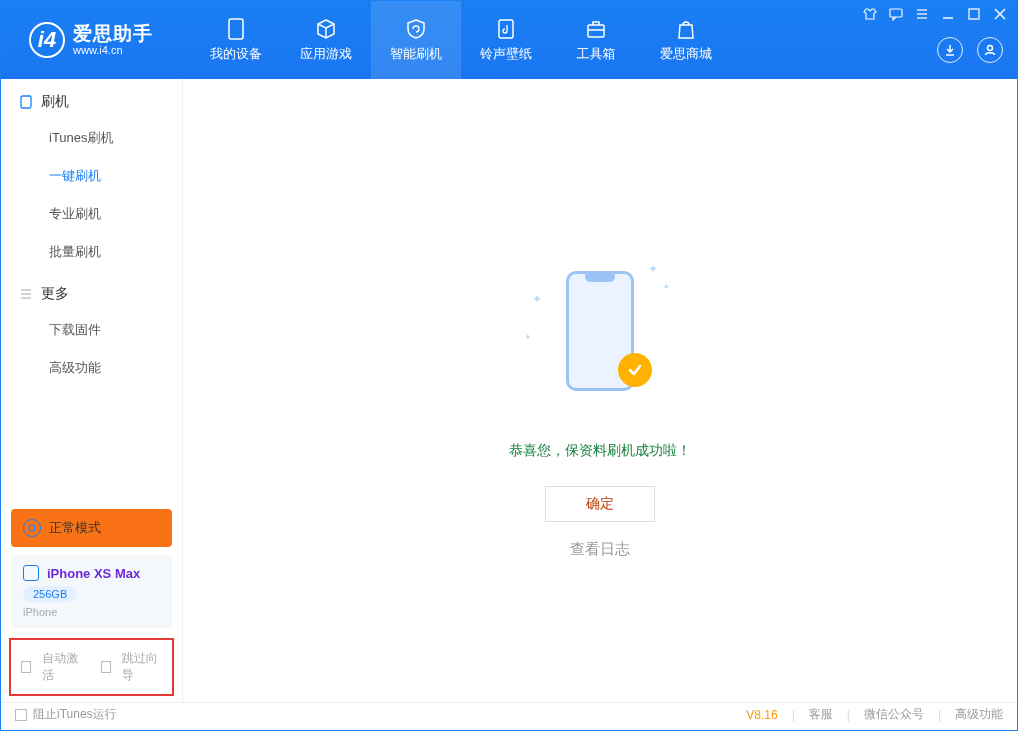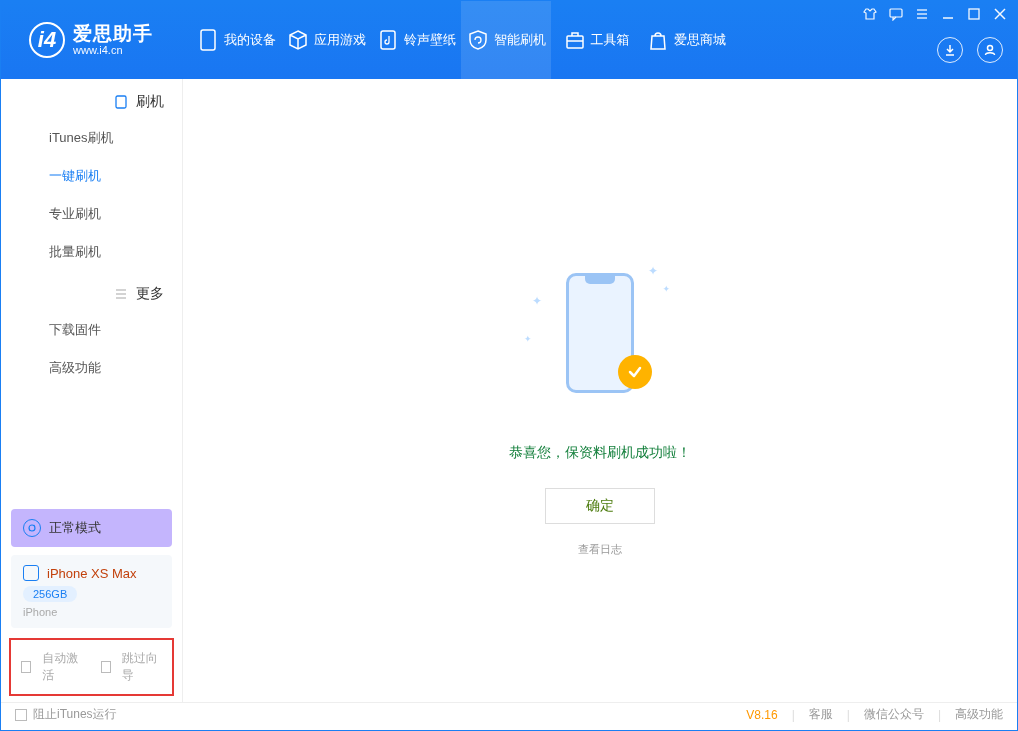--- a/index.html
+++ b/index.html
@@ -7,66 +7,66 @@
 
 
 .header { background: linear-gradient(to bottom, #1a7ff3, #1976f2); height: 78px; display: flex; align-items: stretch; color: #fff; position: relative; }
 .logo-area { display: flex; align-items: center; padding: 0 28px; }
 .logo-circle { width: 36px; height: 36px; border: 2.5px solid #fff; border-radius: 50%; display: flex; align-items: center; justify-content: center; font-size: 22px; font-weight: bold; font-style: italic; margin-right: 8px; }
 .logo-text { display: flex; flex-direction: column; line-height: 1.1; }
 .logo-name { font-size: 19px; font-weight: 700; letter-spacing: 1px; }
 .logo-url { font-size: 11px; opacity: 0.95; }
 
 .tabs { display: flex; align-items: stretch; margin-left: 10px; }
-.tab { width: 90px; display: flex; flex-direction: row; align-items: center; justify-content: center; cursor: pointer; font-size: 13px; gap: 4px; position: relative; }
+.tab { width: 90px; display: flex; flex-direction: column; align-items: center; justify-content: center; cursor: pointer; font-size: 13px; gap: 4px; position: relative; }
 .tab.active { background: rgba(255,255,255,0.12); }
 .tab-icon { width: 24px; height: 24px; display: flex; align-items: center; justify-content: center; }
 
 .header-right { position: absolute; right: 10px; top: 6px; display: flex; gap: 10px; align-items: center; }
 .header-right-top { display: flex; gap: 12px; font-size: 14px; opacity: 0.95; }
 .header-right-bottom { position: absolute; right: 14px; top: 36px; display: flex; gap: 14px; align-items: center; }
 .circ-btn { width: 26px; height: 26px; border: 1.8px solid rgba(255,255,255,0.85); border-radius: 50%; display: flex; align-items: center; justify-content: center; cursor: pointer; }
 .win-btn { cursor: pointer; font-size: 14px; }
 
 
 .body-area { display: flex; height: 623px; }
 .sidebar { width: 182px; border-right: 1px solid #eee; display: flex; flex-direction: column; background: #fff; }
-.sb-section-title { display: flex; align-items: center; gap: 8px; padding: 14px 18px 8px; font-size: 14px; color: #333; justify-content: flex-end; }
+.sb-section-title { display: flex; align-items: center; gap: 8px; padding: 14px 18px 8px; font-size: 14px; color: #333; }
 .sb-icon { width: 14px; height: 14px; display: inline-flex; align-items: center; justify-content: center; }
 .sb-item { padding: 10px 10px 10px 48px; font-size: 13px; color: #555; cursor: pointer; }
 .sb-item.active { color: #1a7ff3; }
 
 .sb-bottom { margin-top: auto; }
-.mode-card { margin: 8px 10px; background: #c4b5fd; border-radius: 4px; padding: 10px 12px; display: flex; align-items: center; gap: 8px; font-size: 13px; color: #333; }
+.mode-card { margin: 8px 10px; background: #f97316; border-radius: 4px; padding: 10px 12px; display: flex; align-items: center; gap: 8px; font-size: 13px; color: #333; }
 .mode-dot { width: 18px; height: 18px; border: 1.8px solid #1a7ff3; border-radius: 50%; display: flex; align-items: center; justify-content: center; }
 .mode-dot svg { width: 10px; height: 10px; }
 
 .device-card { margin: 0 10px 10px; background: #f5f8fb; border-radius: 4px; padding: 10px 12px; font-size: 13px; }
-.device-card .dev-row { display: flex; align-items: center; gap: 8px; font-weight: 400; color: #c2410c; }
+.device-card .dev-row { display: flex; align-items: center; gap: 8px; font-weight: 700; color: #6d28d9; }
 .dev-icon { width: 16px; height: 16px; border: 1.5px solid #1a7ff3; border-radius: 3px; display: inline-block; }
 .storage-pill { display: inline-block; margin-top: 5px; background: #e3f0ff; color: #1a7ff3; font-size: 11px; padding: 2px 10px; border-radius: 10px; }
 .device-sub { font-size: 11px; color: #aaa; margin-top: 4px; }
 
 .highlight-box { border: 2px solid #e53935; margin: 6px 8px; padding: 10px 10px; display: flex; gap: 18px; }
 .cb-row { display: flex; align-items: center; gap: 11px; font-size: 12px; color: #aaa; }
 .cb { width: 12px; height: 12px; border: 1px solid #bbb; display: inline-block; }
 
 
 .main { flex: 1; position: relative; display: flex; flex-direction: column; align-items: center; justify-content: center; padding-top: 40px; }
 .illus { position: relative; width: 200px; height: 150px; margin-bottom: 30px; }
 .phone { position: absolute; left: 50%; top: 50%; transform: translate(-50%, -55%); width: 68px; height: 120px; border: 3px solid #9bc4f5; border-radius: 10px; background: #eaf3ff; }
 .phone .notch { position: absolute; top: 0; left: 50%; transform: translateX(-50%); width: 30px; height: 8px; background: #9bc4f5; border-radius: 0 0 5px 5px; }
 .badge { position: absolute; right: 48px; bottom: 25px; width: 34px; height: 34px; background: #ffb300; border-radius: 50%; display: flex; align-items: center; justify-content: center; }
 .sparkle { position: absolute; color: #bcdcff; font-size: 12px; }
 .s1 { left: 32px; top: 30px; } .s2 { left: 24px; top: 70px; font-size: 9px; }
 .s3 { right: 30px; top: 20px; font-size: 9px; } .s4 { right: 42px; top: 0px; }
 
 .success-msg { font-size: 14px; color: #15803d; margin-bottom: 26px; }
-.ok-btn { padding: 8px 40px; border: 1px solid #ddd; background: #fff; font-size: 14px; color: #4d7c0f; cursor: pointer; margin-bottom: 18px; }
-.log-link { font-size: 11px; color: #999; cursor: pointer; }
+.ok-btn { padding: 8px 40px; border: 1px solid #ddd; background: #fff; font-size: 14px; color: #c2410c; cursor: pointer; margin-bottom: 18px; }
+.log-link { font-size: 15px; color: #999; cursor: pointer; }
 
 
 .footer { height: 24px; border-top: 1px solid #eee; display: flex; align-items: center; padding: 0 14px; font-size: 12px; color: #999; }
 .footer-left { display: flex; align-items: center; gap: 6px; }
 .footer-right { margin-left: auto; display: flex; align-items: center; gap: 14px; }
 .footer-sep { color: #ddd; }
 .ver { color: #ff9800; }
 .footer-link { cursor: pointer; }
 </style>
 </head>
@@ -91,37 +91,37 @@
       <span>我的设备</span>
     </div>
     <div class="tab">
       <span class="tab-icon">
           <svg width="22" height="22" viewBox="0 0 22 22">
             <path d="M11 2 L19 6 L19 16 L11 20 L3 16 L3 6 Z M3 6 L11 10 L19 6 M11 10 L11 20" fill="none" stroke="#fff" stroke-width="1.5"></path>
           </svg>
         </span>
       <span>应用游戏</span>
     </div>
+    <div class="tab active">
+      <span class="tab-icon">
+          <svg width="22" height="22" viewBox="0 0 22 22">
+            <path d="M11 2 L19 5 L19 11 C19 16 15 19 11 20 C7 19 3 16 3 11 L3 5 Z" fill="none" stroke="#fff" stroke-width="1.5"></path>
+            <path d="M8 11 A3 3 0 1 1 11 14" fill="none" stroke="#fff" stroke-width="1.3"></path>
+          </svg>
+        </span>
+      <span>智能刷机</span>
+    </div>
     <div class="tab">
       <span class="tab-icon">
           <svg width="20" height="22" viewBox="0 0 20 22">
             <rect x="3" y="2" width="14" height="18" rx="2" fill="none" stroke="#fff" stroke-width="1.5"></rect>
             <path d="M11 7 L11 13 A2 2 0 1 1 9 11" fill="none" stroke="#fff" stroke-width="1.3"></path>
           </svg>
         </span>
       <span>铃声壁纸</span>
-    </div>
-    <div class="tab active">
-      <span class="tab-icon">
-          <svg width="22" height="22" viewBox="0 0 22 22">
-            <path d="M11 2 L19 5 L19 11 C19 16 15 19 11 20 C7 19 3 16 3 11 L3 5 Z" fill="none" stroke="#fff" stroke-width="1.5"></path>
-            <path d="M8 11 A3 3 0 1 1 11 14" fill="none" stroke="#fff" stroke-width="1.3"></path>
-          </svg>
-        </span>
-      <span>智能刷机</span>
     </div>
     <div class="tab">
       <span class="tab-icon">
           <svg width="22" height="20" viewBox="0 0 22 20">
             <rect x="3" y="6" width="16" height="12" rx="1" fill="none" stroke="#fff" stroke-width="1.5"></rect>
             <path d="M8 6 L8 3 L14 3 L14 6" fill="none" stroke="#fff" stroke-width="1.5"></path>
             <line x1="3" y1="11" x2="19" y2="11" stroke="#fff" stroke-width="1.5"></line>
           </svg>
         </span>
       <span>工具箱</span>

